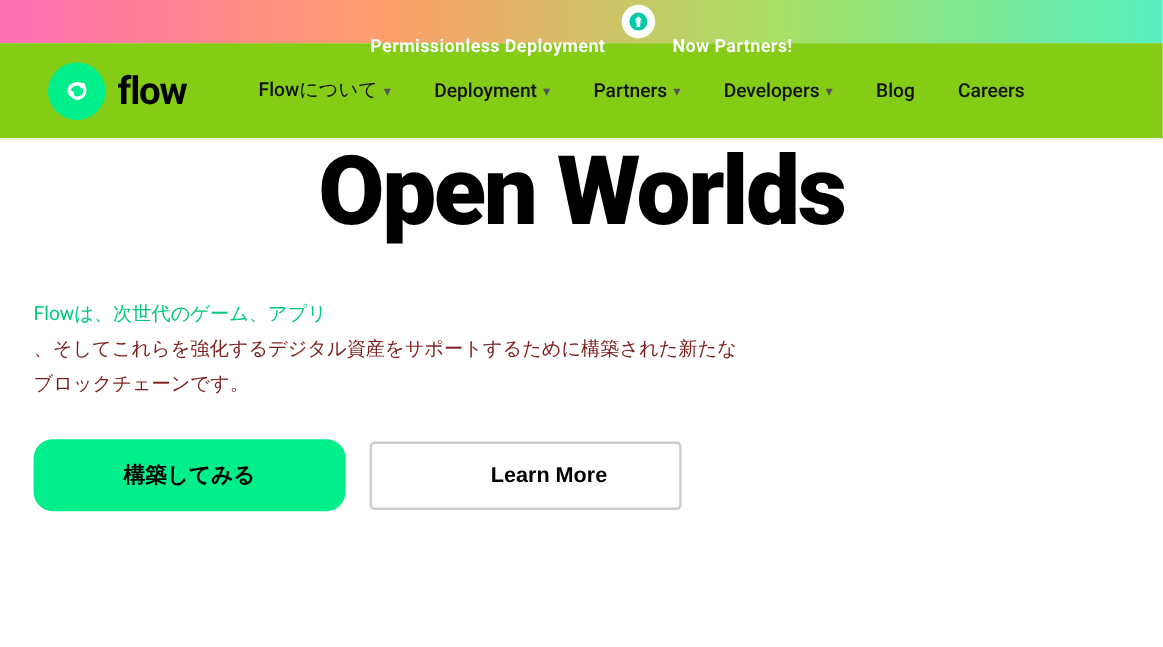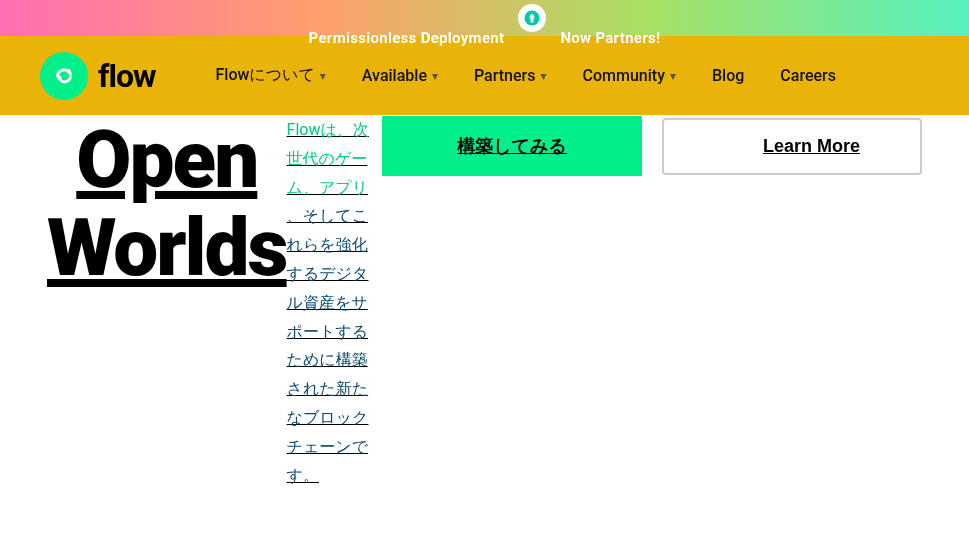--- a/index.html
+++ b/index.html
@@ -47,21 +47,21 @@
 
     .banner-icon svg {
       width: 18px;
       height: 18px;
     }
 
     
     .navbar {
       width: 100%;
       height: 80px;
-      background: #eab308;
+      background: #84cc16;
       display: flex;
       align-items: center;
       padding: 0 40px;
       border-bottom: 1px solid #f0f0f0;
     }
 
     .logo-area {
       display: flex;
       align-items: center;
       gap: 10px;
@@ -147,45 +147,44 @@
       align-items: center;
     }
 
     .btn-primary {
       background: #00ef8b;
       color: #000000;
       border: none;
       padding: 18px 60px;
       font-size: 18px;
       font-weight: 700;
-      border-radius: 0;
+      border-radius: 16px;
       cursor: pointer;
       min-width: 260px;
       text-align: center;
     }
 
     .btn-secondary {
       background: #ffffff;
       color: #000000;
       border: 2px solid #cccccc;
       padding: 16px 60px;
       font-size: 18px;
       font-weight: 600;
       border-radius: 4px;
       cursor: pointer;
       min-width: 260px;
       text-align: right;
     }
 
     .hero-section {
       display: flex;
-      flex-direction: row;
+      flex-direction: column;
       align-items: flex-start;
-      padding: 0 47px;
-      text-decoration: underline;
+      padding: 0 28px;
     }
 
     .title-wrapper {
       width: 100%;
       text-align: center;
       margin-bottom: 20px;
     }
   </style>
 </head>
 <body>
@@ -213,41 +212,41 @@
     </div>
     <span class="logo-text">flow</span>
   </div>
 
   <ul class="nav-links">
     <li class="nav-item">
       <span>Flowについて</span>
       <span class="chevron">▾</span>
     </li>
     <li class="nav-item">
-      <span>Available</span>
+      <span>Deployment</span>
       <span class="chevron">▾</span>
     </li>
     <li class="nav-item">
       <span>Partners</span>
       <span class="chevron">▾</span>
     </li>
     <li class="nav-item">
-      <span>Community</span>
+      <span>Developers</span>
       <span class="chevron">▾</span>
     </li>
     <li class="nav-item-plain">Blog</li>
     <li class="nav-item-plain">Careers</li>
   </ul>
 </nav>
 
 <div class="hero-section">
   <div class="title-wrapper">
     <h1 class="hero-title">Open Worlds</h1>
   </div>
   <p class="hero-description">
     <span>Flowは、次世代のゲーム、アプリ</span><br>
-    <span style="color: #0c4a6e;">、そしてこれらを強化するデジタル資産をサポートするために構築された新たなブロックチェーンです。</span>
+    <span style="color: #7f1d1d;">、そしてこれらを強化するデジタル資産をサポートするために構築された新たなブロックチェーンです。</span>
   </p>
   <div class="button-group">
     <button class="btn-primary">構築してみる</button>
     <button class="btn-secondary">Learn More</button>
   </div>
 </div>
 
 </body></html>

